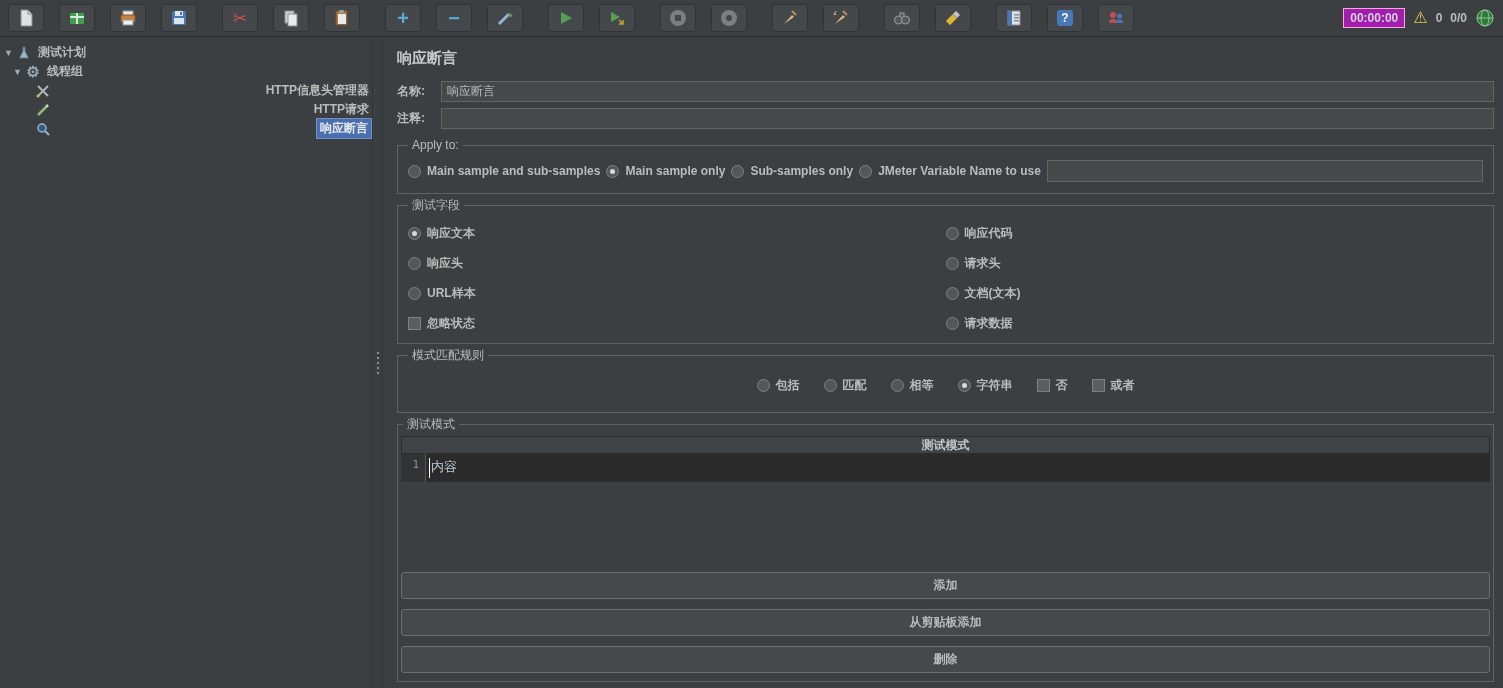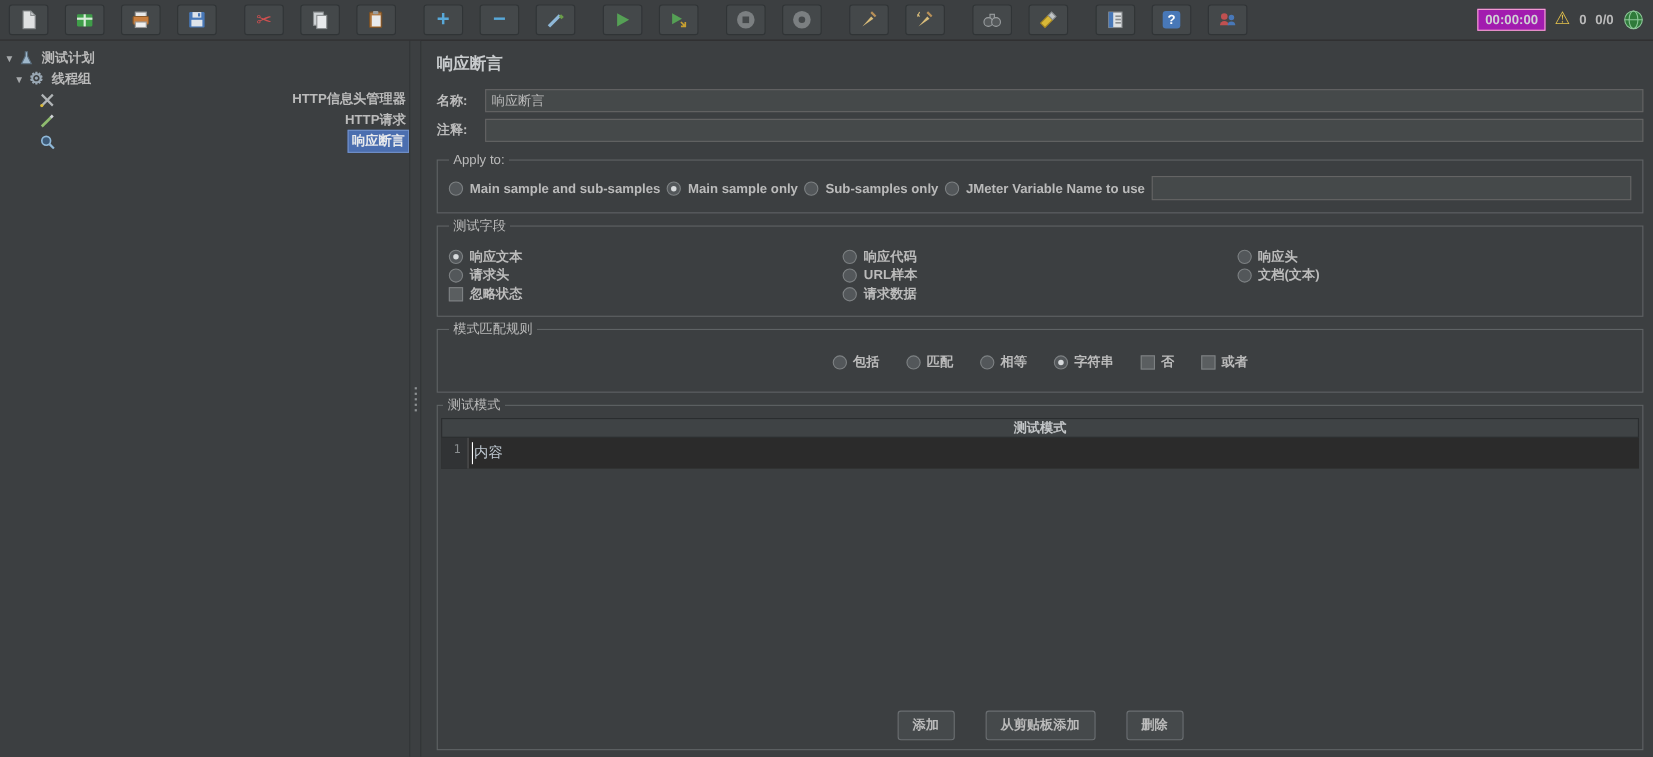--- a/index.html
+++ b/index.html
@@ -61,35 +61,35 @@
 
   .radio, .check { display:flex; align-items:center; gap:6px; font-weight:bold; cursor:default; white-space:nowrap; }
   .rc { width:13px; height:13px; border-radius:50%; background:#53575a; border:1px solid #7d8183;
     position:relative; flex-shrink:0; }
   .rc.checked::after { content:""; position:absolute; inset:3px; border-radius:50%; background:#d7dadc; }
   .cb { width:13px; height:13px; background:#5a5e60; border:1px solid #7d8183; flex-shrink:0; }
 
   .apply-row { display:flex; align-items:center; gap:6px; padding:5px 2px 4px 2px; }
   .apply-row .txt-input { height:22px; }
 
-  .tf-grid { display:grid; grid-template-columns:1fr 1fr 1fr; padding:8px 2px 4px 2px; }
+  .tf-grid { display:grid; grid-template-columns:1fr 1fr; row-gap:13px; padding:8px 2px 4px 2px; }
 
   .pr-row { display:flex; align-items:center; justify-content:center; gap:24px; padding:10px 0 11px 0; }
 
   .patterns { flex:1; min-height:0; display:flex; flex-direction:column; padding:3px 3px 6px 3px; }
   .pat-header { height:18px; background:#3f4345; border:1px solid #2a2d2f; text-align:center;
     font-weight:bold; color:#c3c6c8; line-height:17px; }
   .pat-row { display:flex; height:28px; background:#2b2b2b; }
   .pat-gutter { width:25px; flex-shrink:0; background:#313335; border-right:1px solid #555;
     color:#8a8e90; font-family:"DejaVu Sans Mono", monospace; font-size:11px;
     text-align:right; padding:4px 6px 0 0; }
   .pat-cell { flex:1; color:#bfc9d2; font-size:13px; padding:4px 2px 0 3px; }
   .caret { display:inline-block; width:1px; height:20px; background:#ffffff; vertical-align:middle; margin-right:1px; }
   .pat-empty { flex:1; }
-  .pat-buttons { display:flex; justify-content:center; gap:28px; padding:6px 0 2px 0; }
+  .pat-buttons { display:flex; justify-content:center; gap:10px; padding:6px 0 2px 0;flex-direction:column; }
   .btn { background:#45494b; border:1px solid #6b6f72; border-radius:3px; color:#bbbbbb;
     font-size:12px; font-weight:bold; padding:4px 13px; font-family:"Liberation Sans", sans-serif; cursor:default; }
 </style>
 </head>
 <body>
 
 <div class="app">
 
   <div class="toolbar">
 

